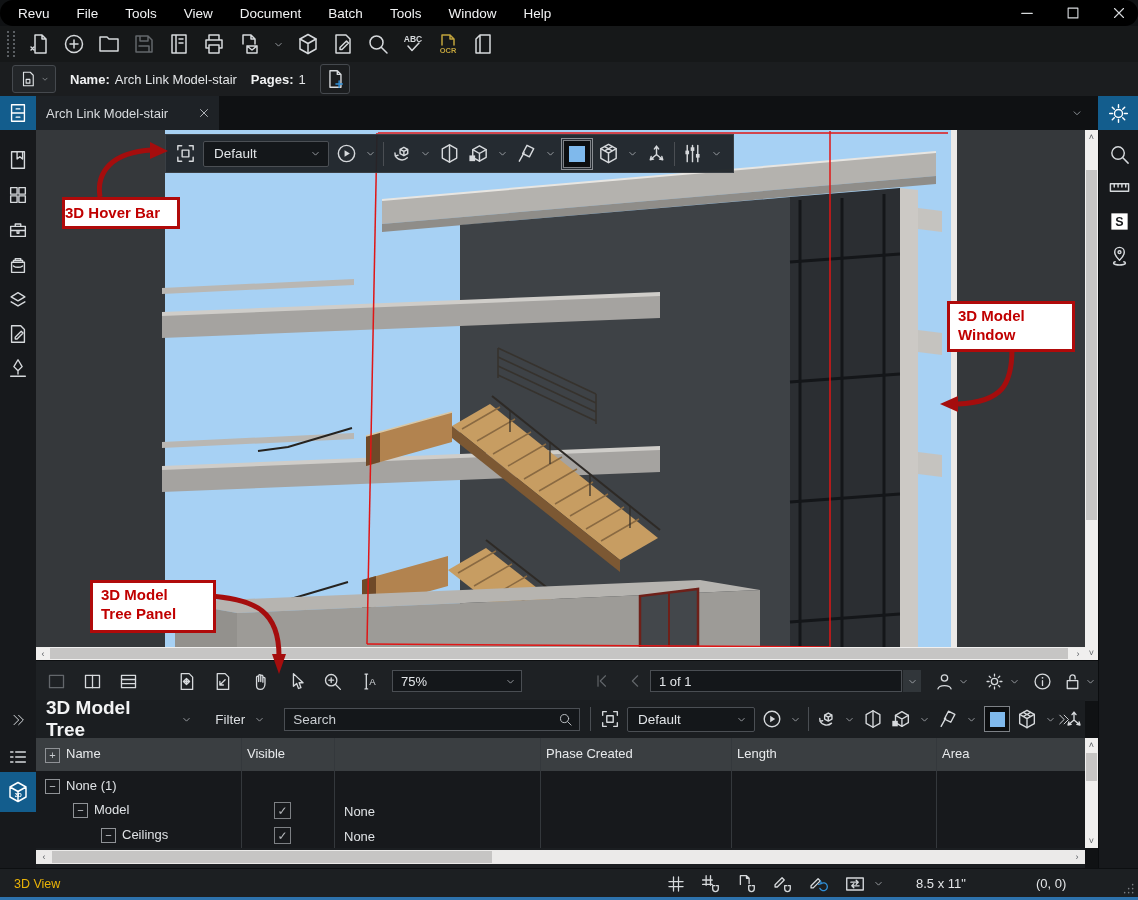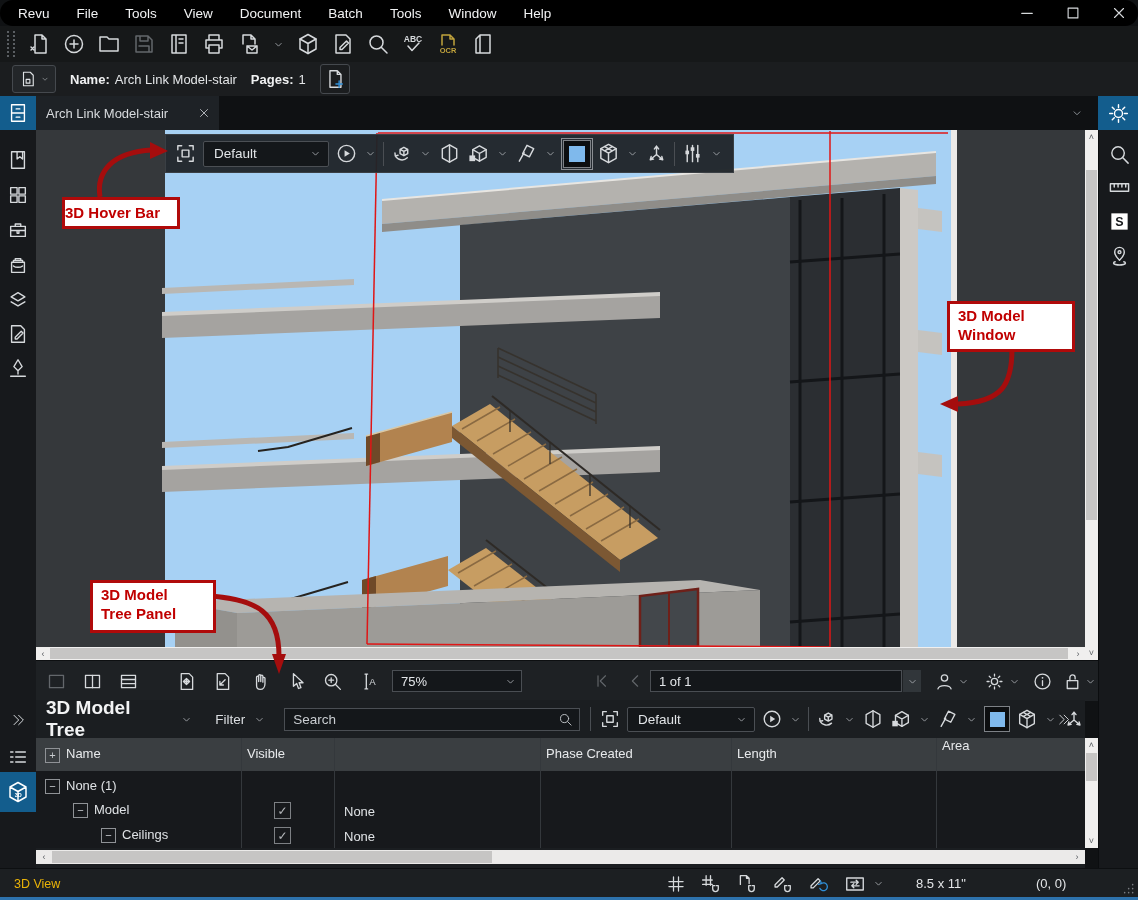--- a/index.html
+++ b/index.html
@@ -929,21 +929,21 @@
     </div>
 
     <div class="abs" style="left:0;top:38px;width:1049px;height:110px;background:#17191c;">
 
       <div class="abs" style="left:0;top:0;width:1049px;height:33px;background:#3a3e41;">
         <span class="expd" style="position:absolute;left:9px;top:10px;">+</span>
         <span class="hcell" style="position:absolute;left:30px;top:8px;">Name</span>
         <span class="hcell" style="position:absolute;left:211px;top:8px;">Visible</span>
         <span class="hcell" style="position:absolute;left:510px;top:8px;">Phase Created</span>
         <span class="hcell" style="position:absolute;left:701px;top:8px;">Length</span>
-        <span class="hcell" style="position:absolute;left:906px;top:0;">Area</span>
+        <span class="hcell" style="position:absolute;left:906px;top:8px;">Area</span>
       </div>
 
       <div class="vline" style="left:205px;top:0;height:110px;"></div>
       <div class="vline" style="left:298px;top:0;height:110px;"></div>
       <div class="vline" style="left:504px;top:0;height:110px;"></div>
       <div class="vline" style="left:695px;top:0;height:110px;"></div>
       <div class="vline" style="left:900px;top:0;height:110px;"></div>
 
       <div class="abs row" style="left:0;top:36px;width:1049px;height:24px;">
         <span class="expd" style="position:absolute;left:9px;top:5px;">−</span>

